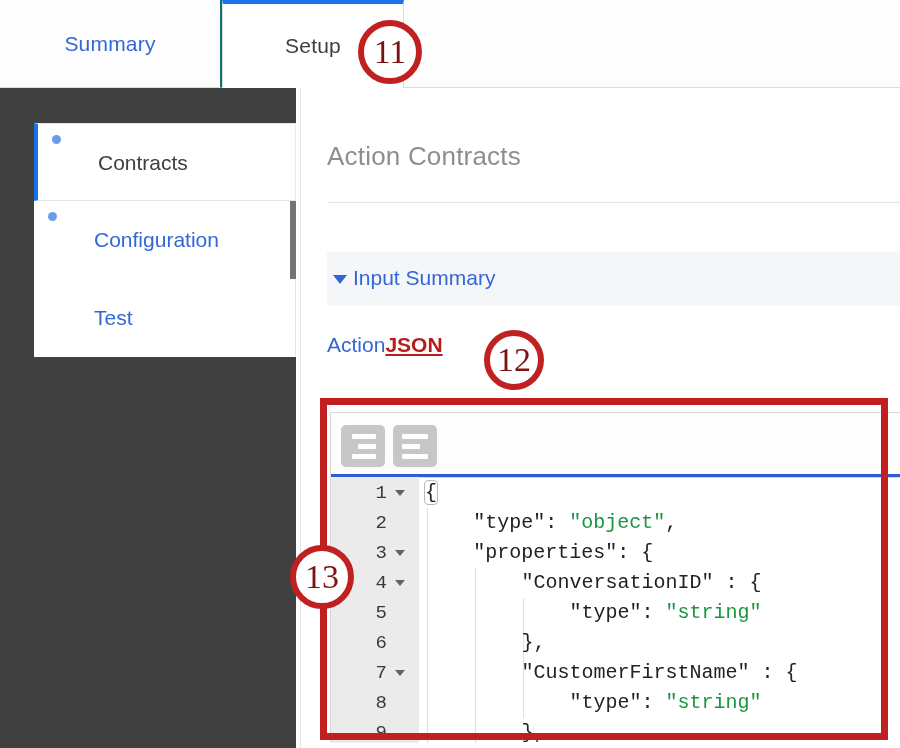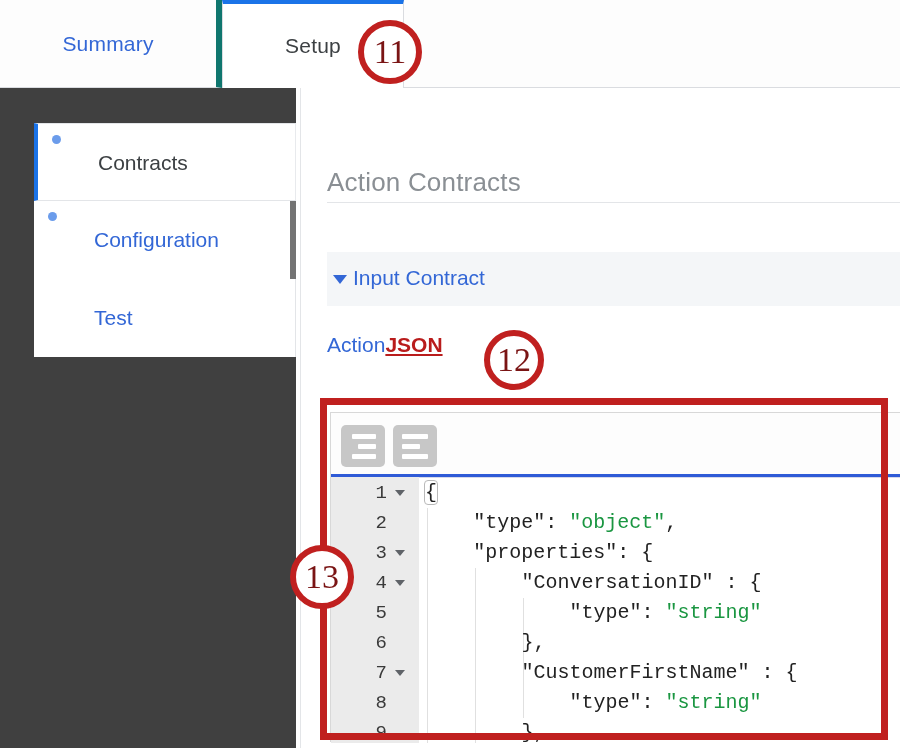--- a/index.html
+++ b/index.html
@@ -18,21 +18,21 @@
   .tab{
     position:absolute;top:0;height:88px;
     box-sizing:border-box;
     display:flex;align-items:center;justify-content:center;
     font-size:21px;letter-spacing:.2px;
   }
   #tab-summary{
     left:0;width:222px;
     background:#fdfdfd;
     color:#3367d6;
-    border-right:6px solid #0f766e;
+    border-right:2px solid #0f766e;
     border-bottom:1px solid #dadce0;
   }
   #tab-setup{
     left:222px;width:182px;
     background:#ffffff;
     color:#3c4043;
     border-top:4px solid #1a73e8;
     border-left:1px solid #dadce0;
     border-right:1px solid #dadce0;
   }
@@ -91,21 +91,20 @@
   #main{
     position:absolute;left:300px;top:0;width:600px;height:660px;
     background:#ffffff;
     border-left:1px solid #e3e5e8;
     box-sizing:border-box;
   }
   #main-title{
     position:absolute;left:26px;top:53px;
     font-size:26px;color:#8a8f94;font-weight:400;letter-spacing:.2px;
     white-space:nowrap;
-    margin-top:26px;
   }
   #main-rule{
     position:absolute;left:26px;top:114px;width:574px;height:1px;
     background:#e3e5e8;
   }
 
   
   #contract-band{
     position:absolute;left:26px;top:164px;width:574px;height:54px;
     background:#f4f6f8;
@@ -259,21 +258,21 @@
       <span class="nav-label link">Test</span>
     </div>
   </div>
 
   <div id="main">
     <div id="main-title">Action Contracts</div>
     <div id="main-rule"></div>
 
     <div id="contract-band">
       <span id="contract-caret"></span>
-      <span id="contract-title">Input Contract</span>
+      <span id="contract-title">Input Summary</span>
     </div>
 
     <div id="format-row">
       <span id="format-simple">Action</span><span id="format-json">JSON</span>
     </div>
   </div>
 
 </div>
 
 <div id="editor-wrap">

